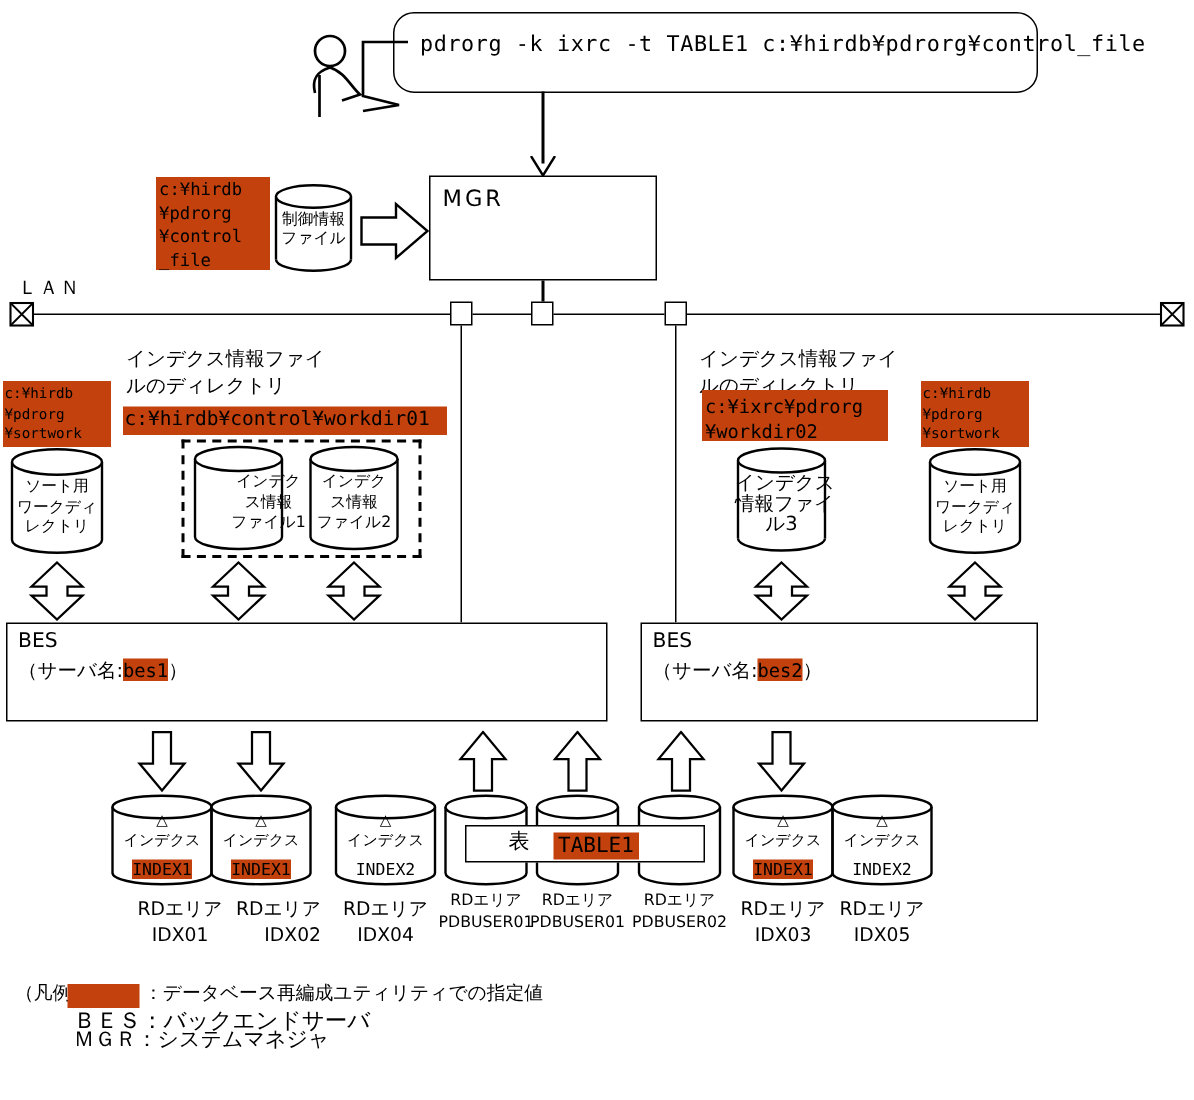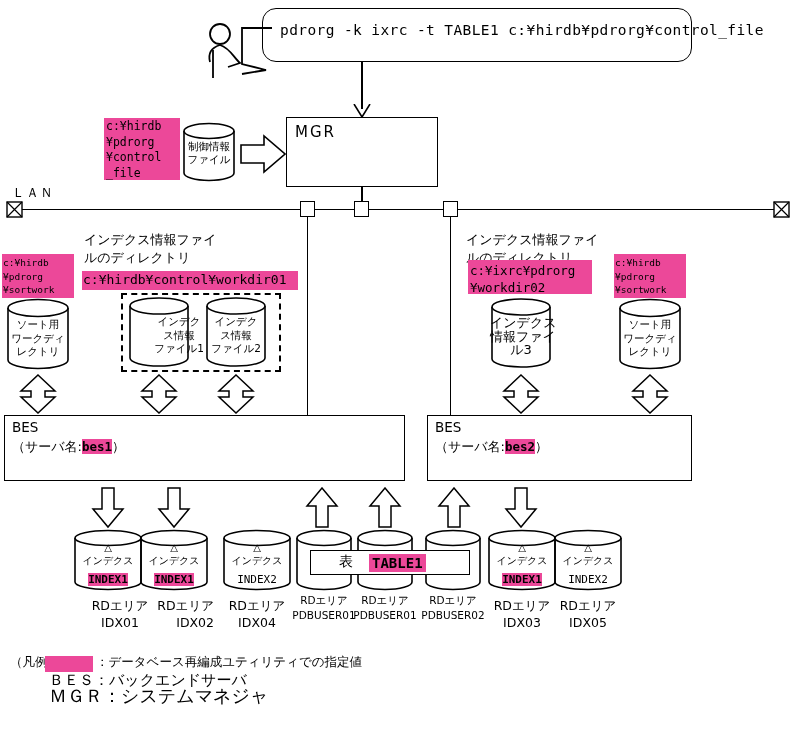--- a/index.html
+++ b/index.html
@@ -2,21 +2,21 @@
 <html><head>
 <meta charset="utf-8">
 <style>
   html,body{margin:0;padding:0;background:#ffffff;}
   body{width:796px;height:733px;position:relative;
        font-family:"DejaVu Sans","Liberation Sans",sans-serif;color:#000;
        overflow:hidden;}
   .abs{position:absolute;}
   .txt{position:absolute;white-space:pre;line-height:1.12;}
   .mono{font-family:"DejaVu Sans Mono","Liberation Mono",monospace;}
-  .hl{background:#ec4899;font-weight:bold;}
+  .hl{background:#c2410c;}
   .box{position:absolute;border:1.5px solid #000;background:#fff;box-sizing:border-box;}
   .line{position:absolute;background:#000;}
   .hline{height:1.5px;}
   .vline{width:1.5px;}
   .cyl{position:absolute;}
   .cyl svg{display:block;overflow:visible;}
   .dashbox{position:absolute;border:2px dashed #000;box-sizing:border-box;}
   .ctr{text-align:center;}
   svg{shape-rendering:geometricPrecision;}
   .arrowsvg{position:absolute;}
@@ -318,14 +318,14 @@
 </div>
 <div class="txt ctr" style="left:553px;top:542px;width:70px;font-size:10px;line-height:12.5px;"><span>△</span>
 <span>インデクス</span></div>
 <div class="abs ctr" style="left:553px;top:568px;width:70px;"><span class="mono" style="font-size:11px;">INDEX2</span></div>
 <div class="txt ctr" style="left:548px;top:597px;width:80px;font-size:12.5px;line-height:17px;"><span>RDエリア</span>
 <span>IDX05</span></div>
 
 <div class="txt" style="left:10px;top:655px;font-size:12.5px;">（凡例）</div>
 <div class="abs hl" style="left:45px;top:656px;width:48px;height:16px;"></div>
 <div class="txt" style="left:96px;top:655px;font-size:12.5px;">：データベース再編成ユティリティでの指定値</div>
-<div class="txt" style="left:49px;top:686px;font-size:18px;">ＭＧＲ：システムマネジャ</div>
+<div class="txt" style="left:49px;top:686px;font-size:14px;">ＭＧＲ：システムマネジャ</div>
 <div class="txt" style="left:49px;top:672px;font-size:15px;">ＢＥＳ：バックエンドサーバ</div>
 
 </body></html>

